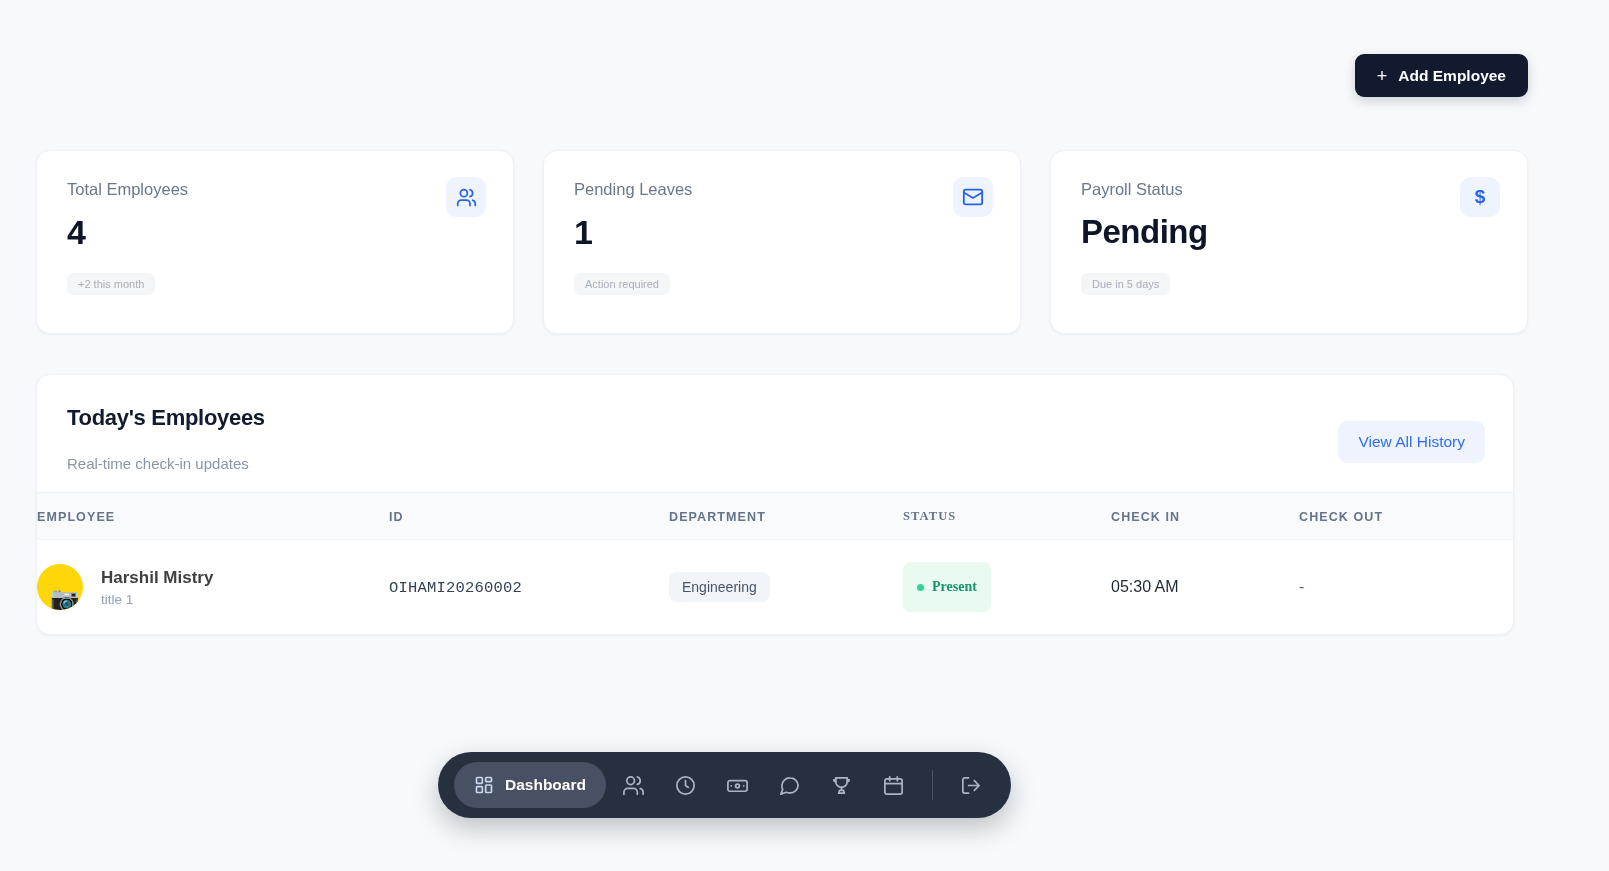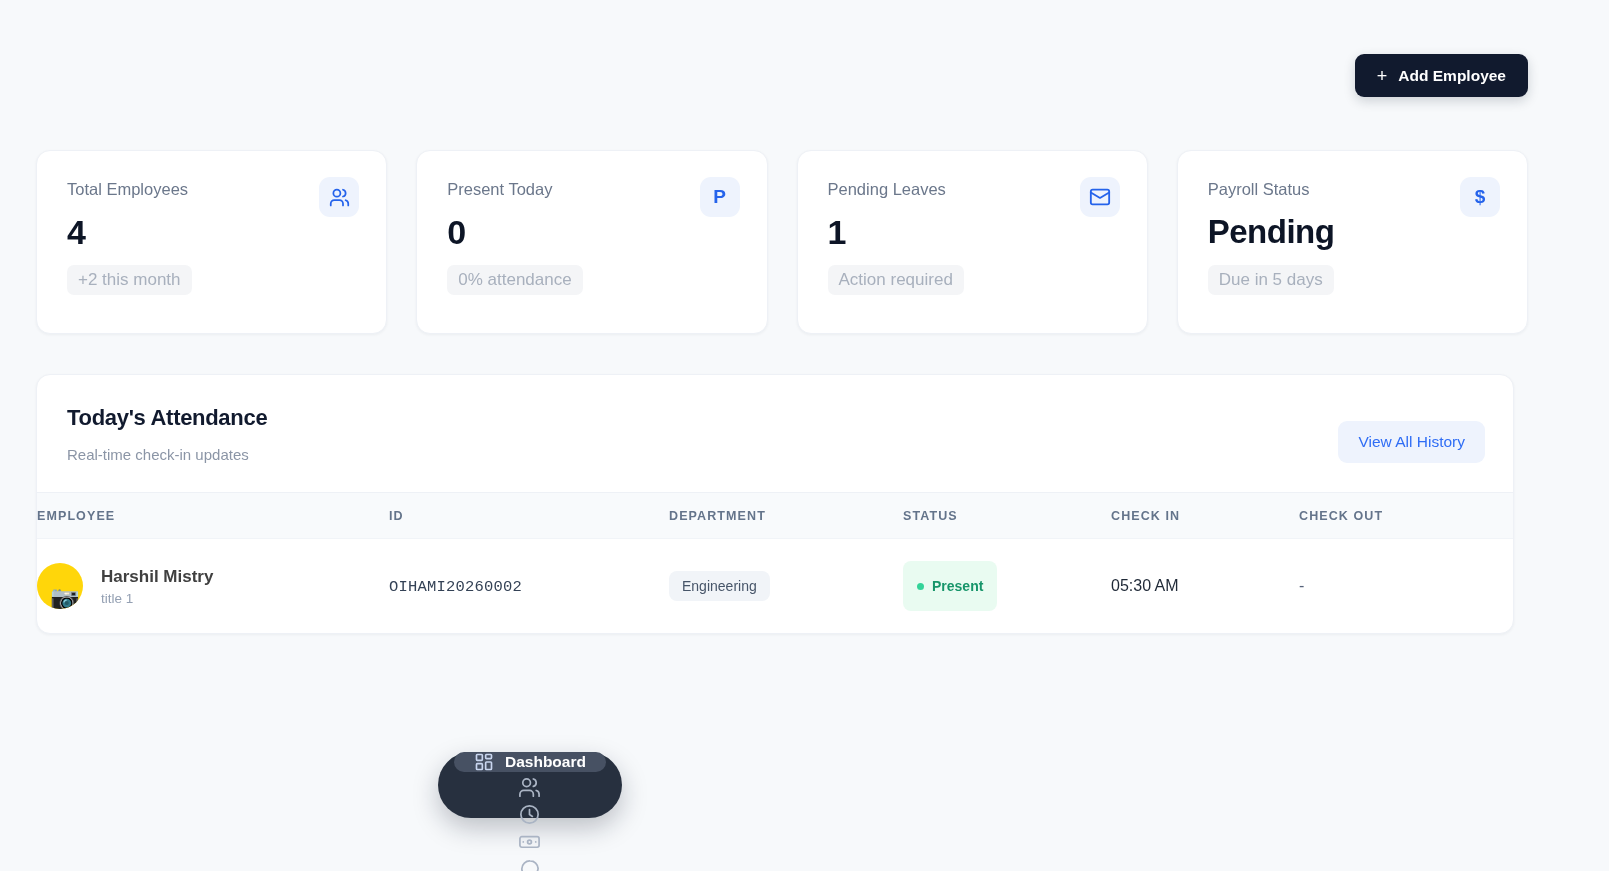--- a/index.html
+++ b/index.html
@@ -46,21 +46,21 @@
   }
   .card .label { font-size: 16.5px; color: #6b778b; line-height: 1; }
   .card .value {
     margin-top: 16px; font-size: 34px; font-weight: bold;
     color: #0d1526; line-height: 1.1; letter-spacing: -0.5px;
   }
   .card .value.word { font-size: 33px; }
   .card .badge {
     position: absolute; left: 30px; bottom: 38px;
     background: #f4f5f7; color: #a8b0bd;
-    border-radius: 7px; padding: 5px 11px; font-size: 17px;
+    border-radius: 7px; padding: 5px 11px; font-size: 11px;
   }
   .card .icon-tile {
     position: absolute; right: 27px; top: 26px;
     width: 40px; height: 40px; border-radius: 11px;
     background: #eef3fd; display: flex;
     align-items: center; justify-content: center;
     color: #2563eb;
   }
   .icon-tile .glyph { font-size: 19px; font-weight: bold; color: #2563eb; }
 
@@ -72,39 +72,39 @@
     box-shadow: 0 1px 3px rgba(20,30,60,0.05);
     overflow: hidden;
   }
   .panel-head {
     height: 117px; padding: 30px 28px 0 30px;
     display: flex; justify-content: space-between; align-items: flex-start;
   }
   .panel-head h2 {
     font-size: 22px; font-weight: bold; color: #111a2e; letter-spacing: -0.3px;
   }
-  .panel-head .sub { margin-top: 15px; font-size: 15px; color: #8b95a6; }
+  .panel-head .sub { margin-top: 24px; font-size: 15px; color: #8b95a6; }
   .history-btn {
     margin-top: 16px; background: #eef3fd; color: #2f6df5;
     border: none; border-radius: 9px; height: 42px; padding: 8px 20px;
     font-size: 15.5px; cursor: pointer; font-family: "Liberation Sans", sans-serif;
   }
 
   table.att { width: 100%; border-collapse: collapse; }
   table.att thead tr { background: #f8fafc; border-top: 1px solid #eef1f6; }
   table.att th {
     text-align: left; padding: 16px 0 15px 0;
     font-size: 12.5px; font-weight: bold; letter-spacing: 1.1px;
     color: #64748b; text-transform: uppercase;
   }
   table.att td { padding: 22px 0; border-top: 1px solid #f1f4f8; vertical-align: middle; }
   .c-emp { padding-left: 30px; width: 352px; }
   .c-id { width: 280px; }
   .c-dep { width: 234px; }
-  .c-sta { width: 208px; }
+  .c-sta { width: 208px; font-family: Liberation Serif, serif; }
   .c-in { width: 188px; }
   .c-out { width: auto; }
 
   .emp-cell { display: flex; align-items: center; gap: 18px; }
   .avatar {
     width: 46px; height: 46px; border-radius: 50%;
     background: #ffd60a; position: relative; flex: 0 0 auto;
     display: flex; align-items: flex-end; justify-content: center;
     overflow: hidden;
   }
@@ -128,21 +128,20 @@
   .time-text { font-size: 16px; color: #1f2937; }
   .dash-text { font-size: 16px; color: #5b6craft; color: #56637a; }
 
   
   .dock {
     position: absolute; left: 438px; top: 752px;
     height: 66px; background: #27303f;
     border-radius: 33px; display: flex; align-items: center;
     padding: 0 16px; gap: 4px;
     box-shadow: 0 10px 26px rgba(15,23,42,0.25);
-    flex-direction: column;
   }
   .dock-item {
     height: 46px; display: flex; align-items: center; justify-content: center;
     border-radius: 23px; color: #aab4c4; cursor: pointer;
   }
   .dock-item.icon-only { width: 48px; }
   .dock-item.active {
     background: #475163; color: #ffffff; padding: 0 20px; gap: 11px;
   }
   .dock-item.active .dock-label { font-size: 15.5px; font-weight: bold; color: #fff; }
@@ -169,28 +168,20 @@
       <div class="icon-tile">
         <svg width="21" height="21" viewBox="0 0 24 24" fill="none" stroke="#2563eb" stroke-width="2" stroke-linecap="round" stroke-linejoin="round">
           <path d="M16 21v-2a4 4 0 0 0-4-4H6a4 4 0 0 0-4 4v2"></path>
           <circle cx="9" cy="7" r="4"></circle>
           <path d="M22 21v-2a4 4 0 0 0-3-3.87"></path>
           <path d="M16 3.13a4 4 0 0 1 0 7.75"></path>
         </svg>
       </div>
     </div>
 
-    <div class="card">
-      <div class="label">Present Today</div>
-      <div class="value">0</div>
-      <div class="badge">0% attendance</div>
-      <div class="icon-tile">
-        <span class="glyph">P</span>
-      </div>
-    </div>
 
     <div class="card">
       <div class="label">Pending Leaves</div>
       <div class="value">1</div>
       <div class="badge">Action required</div>
       <div class="icon-tile">
         <svg width="22" height="22" viewBox="0 0 24 24" fill="none" stroke="#2563eb" stroke-width="2" stroke-linecap="round" stroke-linejoin="round">
           <rect x="2" y="4" width="20" height="16" rx="2"></rect>
           <path d="m22 7-10 6L2 7"></path>
         </svg>
@@ -204,21 +195,21 @@
       <div class="icon-tile">
         <span class="glyph">$</span>
       </div>
     </div>
 
   </div>
 
   <div class="panel">
     <div class="panel-head">
       <div>
-        <h2>Today's Attendance</h2>
+        <h2>Today's Employees</h2>
         <div class="sub">Real-time check-in updates</div>
       </div>
       <button class="history-btn">View All History</button>
     </div>
 
     <table class="att">
       <thead>
         <tr>
           <th class="c-emp">EMPLOYEE</th>
           <th class="c-id">ID</th>

